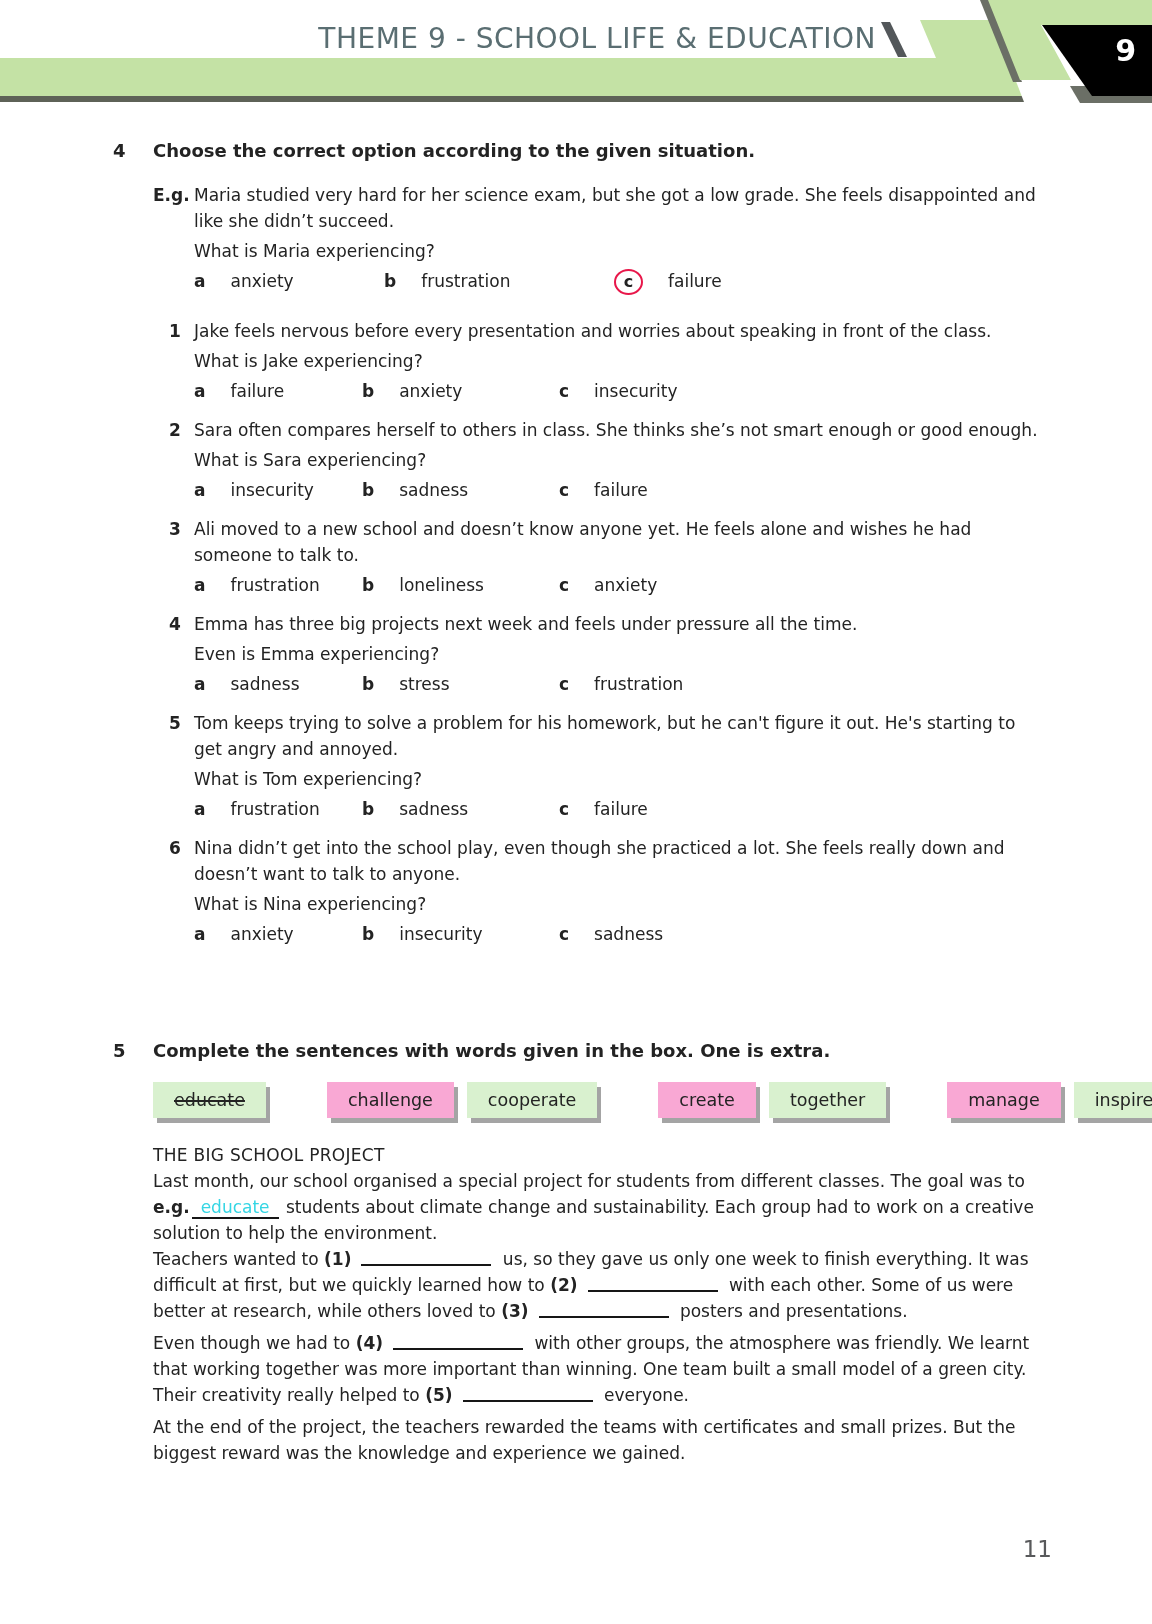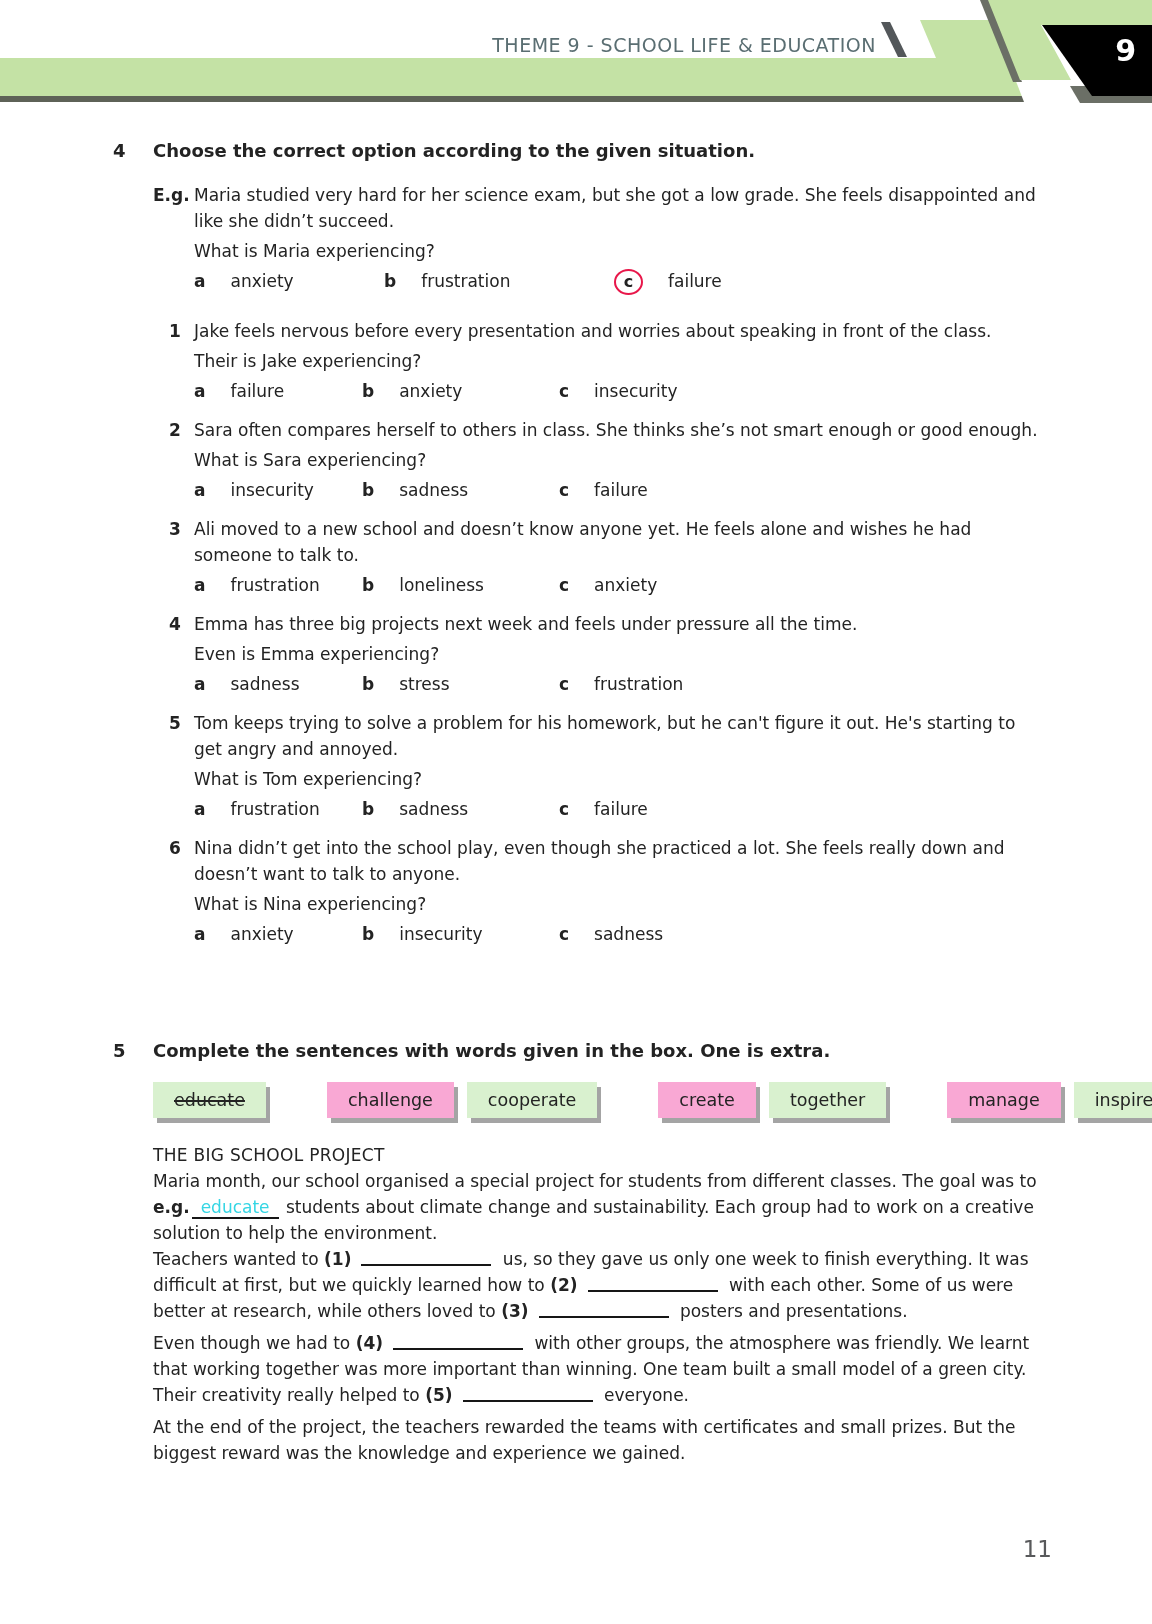--- a/index.html
+++ b/index.html
@@ -5,22 +5,22 @@
   html,body{margin:0;padding:0;background:#e8e8e8;}
   .page{
     position:relative;width:1152px;height:1624px;margin:0 auto;
     background:#ffffff;overflow:hidden;
     font-family:"DejaVu Sans","Liberation Sans",sans-serif;
     color:#232323;font-size:17px;line-height:26px;
   }
   
   .header{position:absolute;top:0;left:0;width:1152px;height:103px;}
   .header-title{
-    position:absolute;top:30px;right:276px;
-    font-size:19px;line-height:30px;letter-spacing:.5px;
+    position:absolute;top:24px;right:276px;
+    font-size:28px;line-height:30px;letter-spacing:.5px;
     color:#5a6e72;font-weight:400;white-space:nowrap;
   }
   .shape{position:absolute;top:0;left:0;width:1152px;height:103px;}
   .band{
     position:absolute;top:58px;left:0;width:1030px;height:44px;
     background:linear-gradient(180deg,#c4e2a5 0,#c4e2a5 38px,#5e6257 38px,#5e6257 44px);
     clip-path:polygon(0 0,1007px 0,1024px 44px,0 44px);
   }
   .slash{
     position:absolute;top:22px;left:881px;width:26px;height:35px;
@@ -147,21 +147,21 @@
                   <span>failure</span>
                 </span>
             </div>
           </div>
         </div>
 
         <div class="q numbered">
           <div class="qn">1</div>
           <div class="qb">
             <p class="stem">Jake feels nervous before every presentation and worries about speaking in front of the class.</p>
-            <p class="prompt">Their is Jake experiencing?</p>
+            <p class="prompt">What is Jake experiencing?</p>
             <div class="opts">
               <span class="opt">
                   <b>a</b>
                   <span>failure</span>
                 </span>
               <span class="opt">
                   <b>b</b>
                   <span>anxiety</span>
                 </span>
               <span class="opt">
@@ -295,21 +295,21 @@
           <span class="chip green">cooperate</span>
           <span class="chip beige">create</span>
           <span class="chip green">together</span>
           <span class="chip beige">manage</span>
           <span class="chip green">inspire</span>
         </div>
 
         <div class="passage">
           <p class="passage-title">THE BIG SCHOOL PROJECT</p>
 
-          <p><span>Maria month, our school organised a special project for students from different classes. The goal was to </span><b class="inl">e.g.</b><span class="eg-fill">educate</span><span> students about climate change and sustainability. Each group had to work on a creative solution to help the environment.</span></p>
+          <p><span>Last month, our school organised a special project for students from different classes. The goal was to </span><b class="inl">e.g.</b><span class="eg-fill">educate</span><span> students about climate change and sustainability. Each group had to work on a creative solution to help the environment.</span></p>
 
           <p><span>Teachers wanted to </span><b class="inl">(1)</b><span class="blank"></span><span> us, so they gave us only one week to finish everything. It was difficult at first, but we quickly learned how to </span><b class="inl">(2)</b><span class="blank"></span><span> with each other. Some of us were better at research, while others loved to </span><b class="inl">(3)</b><span class="blank"></span><span> posters and presentations.</span></p>
 
           <p class="sp"><span>Even though we had to </span><b class="inl">(4)</b><span class="blank"></span><span> with other groups, the atmosphere was friendly. We learnt that working together was more important than winning. One team built a small model of a green city. Their creativity really helped to </span><b class="inl">(5)</b><span class="blank"></span><span> everyone.</span></p>
 
           <p class="sp">At the end of the project, the teachers rewarded the teams with certificates and small prizes. But the biggest reward was the knowledge and experience we gained.</p>
         </div>
 
       </div>
     </div>

